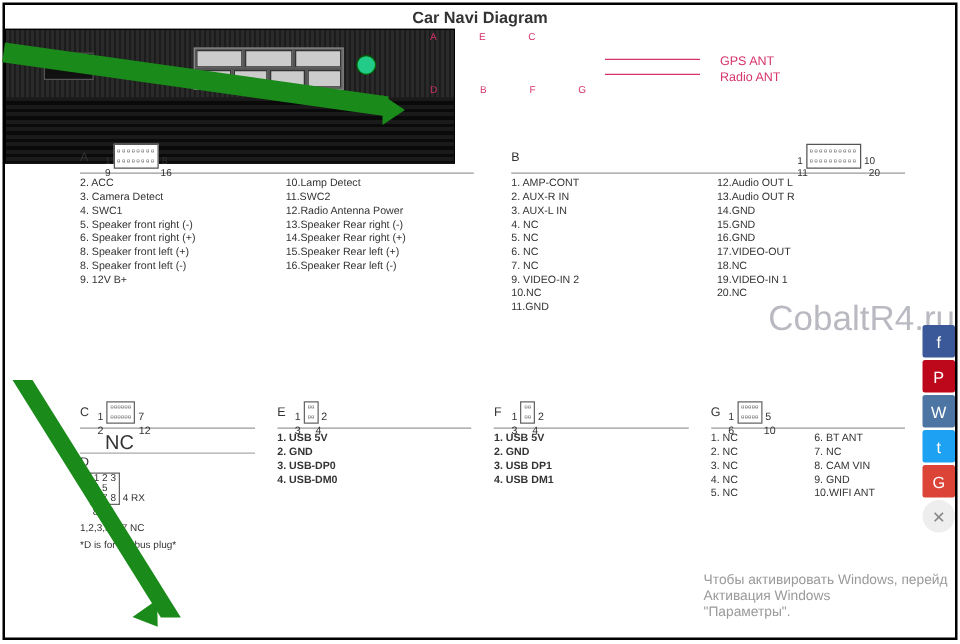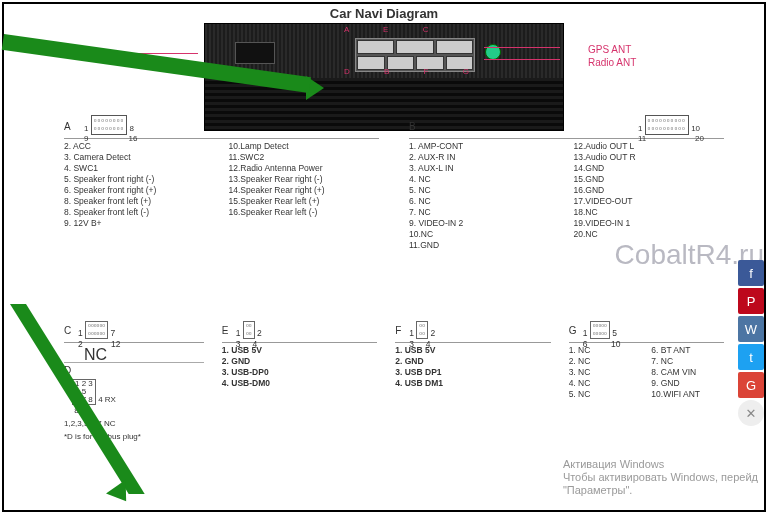--- a/index.html
+++ b/index.html
@@ -1,31 +1,31 @@
 <!DOCTYPE html>
 <html><head>
 <meta charset="utf-8">
 <style>
   * { box-sizing: border-box; margin: 0; padding: 0; }
   body { font-family: Arial, sans-serif; font-size: 10px; background: #fff; color: #333; position: relative; width: 768px; height: 515px; overflow: hidden; }
   .frame { border: 2px solid #000; margin: 2px; height: 510px; position: relative; background: #fff; }
   .title { text-align: center; font-size: 13px; font-weight: bold; padding: 2px 0; }
-  .hero { position: relative; height: 120px; display: flex; justify-content: center; }
+  .hero { position: relative; height: 120px; display: flex; justify-content: flex-start; }
   .device { width: 360px; height: 108px; background: #222; border: 1px solid #000; position: relative; }
   .heatsink { position: absolute; left: 0; right: 0; top: 54px; bottom: 0;
     background: repeating-linear-gradient(180deg,#1a1a1a 0 3px,#0a0a0a 3px 6px); }
   .toparea { position: absolute; left: 0; right: 0; top: 0; height: 54px;
     background: repeating-linear-gradient(90deg,#2a2a2a 0 2px,#1c1c1c 2px 4px); }
   .port-cluster { position: absolute; top: 14px; left: 150px; width: 120px; height: 34px; background: #555; border: 1px solid #888; }
   .port-row { height: 50%; display: flex; }
   .port-row > div { flex: 1; border: 1px solid #333; background: #ccc; margin: 1px; }
   .green-dot { position: absolute; top: 20px; left: 280px; width: 16px; height: 16px; border-radius: 50%; background: #2c8; border: 1px solid #060; }
   .fuse-block { position: absolute; top: 18px; left: 30px; width: 40px; height: 22px; background: #111; border: 1px solid #555; }
   .lbl-fuse { position: absolute; top: 26px; left: 80px; color: #d6336c; font-size: 10px; }
-  .lbl-right { position: absolute; left: 584px; color: #d6336c; font-size: 10px; line-height: 13px; top: 20px; }
+  .lbl-right { position: absolute; left: 572px; color: #d6336c; font-size: 10px; line-height: 13px; top: 20px; }
   .lbl-top { position: absolute; top: 2px; left: 340px; font-size: 8px; color: #d6336c; letter-spacing: 16px; }
   .lbl-bot { position: absolute; top: 44px; left: 340px; font-size: 8px; color: #d6336c; letter-spacing: 16px; }
   .pink-line { position: absolute; height: 1px; background: #d6336c; }
   .arrow1b { position: absolute; left: 0; top: 30px; width: 310px; height: 50px; }
   .arrow1b::after { content:""; position:absolute; left:0; top:0; width:310px; height:16px; background:#1a8a1a; transform-origin:left top; transform: rotate(8deg); }
   .arrow1b::before { content:""; position:absolute; left:302px; top:42px; border-left:18px solid #1a8a1a; border-top:12px solid transparent; border-bottom:12px solid transparent; }
   .arrow2 { position: absolute; left: 0; top: 300px; width: 130px; height: 190px; }
   .arrow2::after { content:""; position:absolute; left:0; top:0; width:16px; height:190px; background:#1a8a1a; transform-origin:top left; transform: skewX(32deg); left:6px; }
   .arrow2head { position:absolute; left:108px; top:478px; border-left:18px solid #1a8a1a; border-top:12px solid transparent; border-bottom:12px solid transparent; transform: rotate(55deg); }
 
@@ -232,16 +232,16 @@
 <div class="sidebar">
   <div class="sbtn fb">f</div>
   <div class="sbtn pn">P</div>
   <div class="sbtn vk">W</div>
   <div class="sbtn tw">t</div>
   <div class="sbtn gp">G</div>
   <div class="sbtn circ">✕</div>
 </div>
 
 <div class="win-activate">
+  <div>Чтобы активировать Windows, перейд</div>
   <div>Активация Windows</div>
-  <div>Чтобы активировать Windows, перейд</div>
   <div>"Параметры".</div>
 </div>
 
 </body></html>

